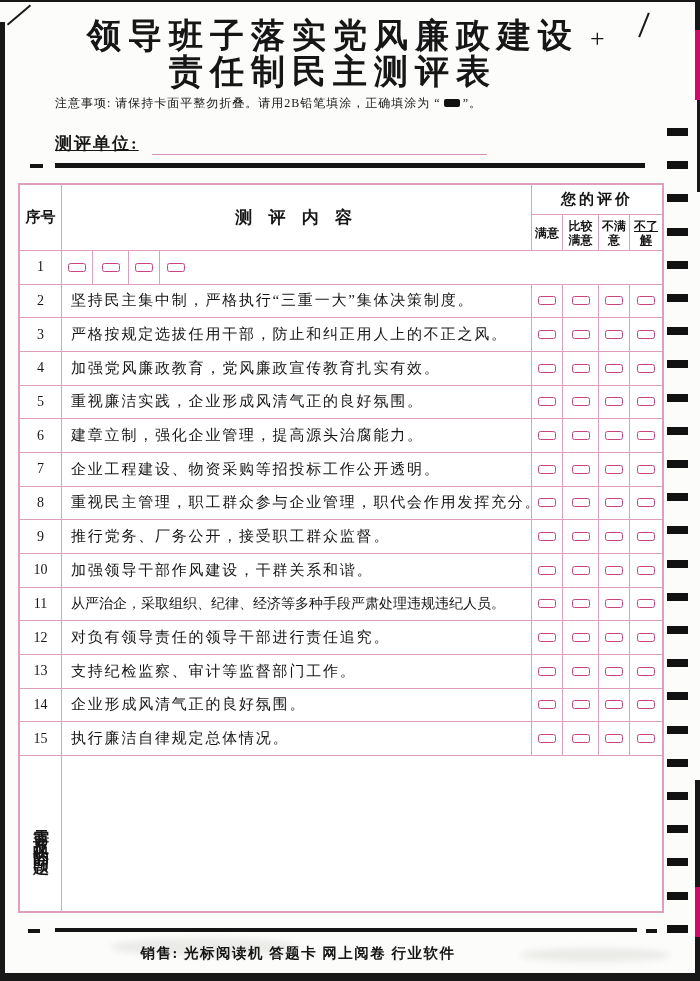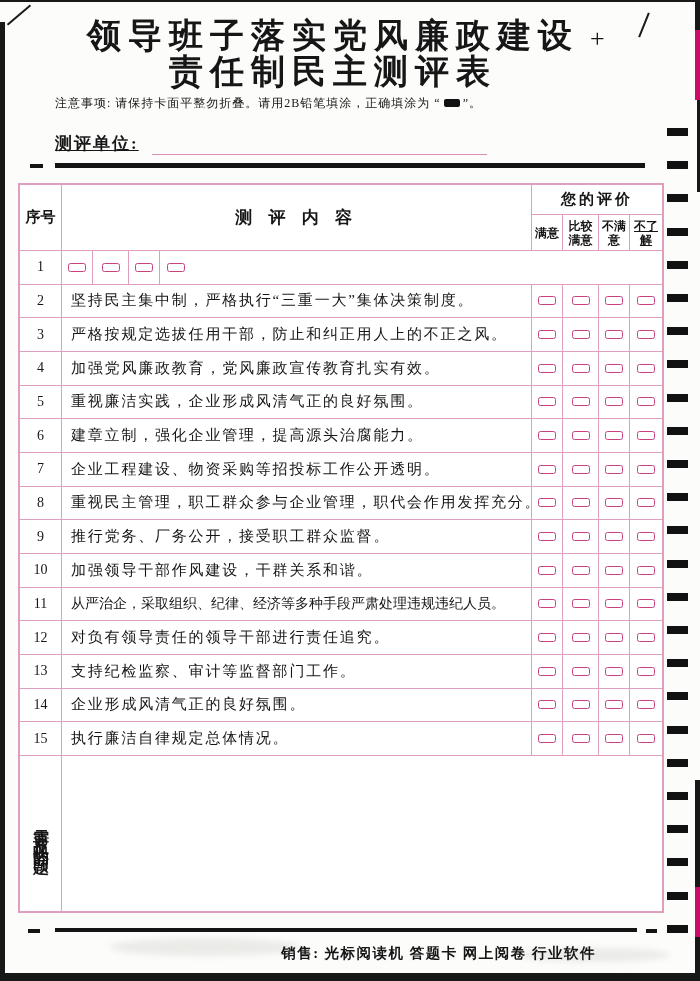--- a/index.html
+++ b/index.html
@@ -90,21 +90,21 @@
   .feedback{display:flex;height:160px;box-sizing:border-box;border-top:1.2px solid var(--pink);flex:1;}
   .f-label{width:42px;display:flex;align-items:center;justify-content:center;
         writing-mode:vertical-rl;text-orientation:upright;
         font-size:16px;font-weight:600;letter-spacing:5px;}
   .f-area{flex:1;}
   
   .hr-bottom{position:absolute;left:55px;top:928px;width:582px;height:4px;background:#141414;}
   .hrb-dash-l{position:absolute;left:28px;top:929px;width:12px;height:3.5px;background:#141414;}
   .hrb-dash-r{position:absolute;left:646px;top:929px;width:11px;height:3.5px;background:#141414;}
   .footer{
-    position:absolute;left:0;top:944px;width:596px;text-align:right;
+    position:absolute;left:0;top:944px;width:596px;text-align:center;
     font-size:14.5px;font-weight:600;letter-spacing:1.5px;
   }
   
   .tmark{position:absolute;left:667px;width:21px;height:8px;background:#111;}
 </style>
 </head>
 <body>
 
 <div id="card">
 

